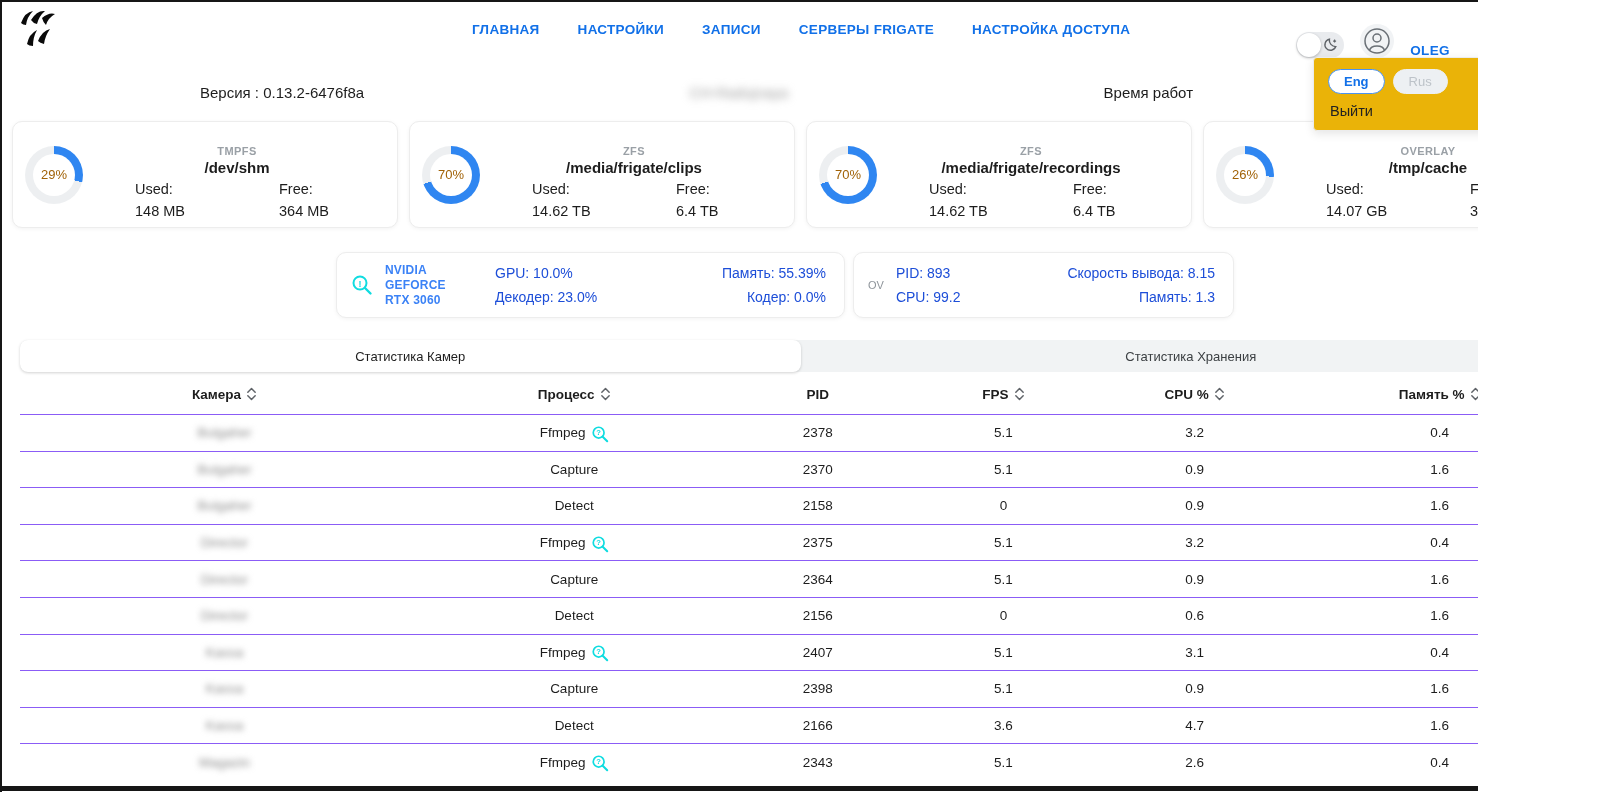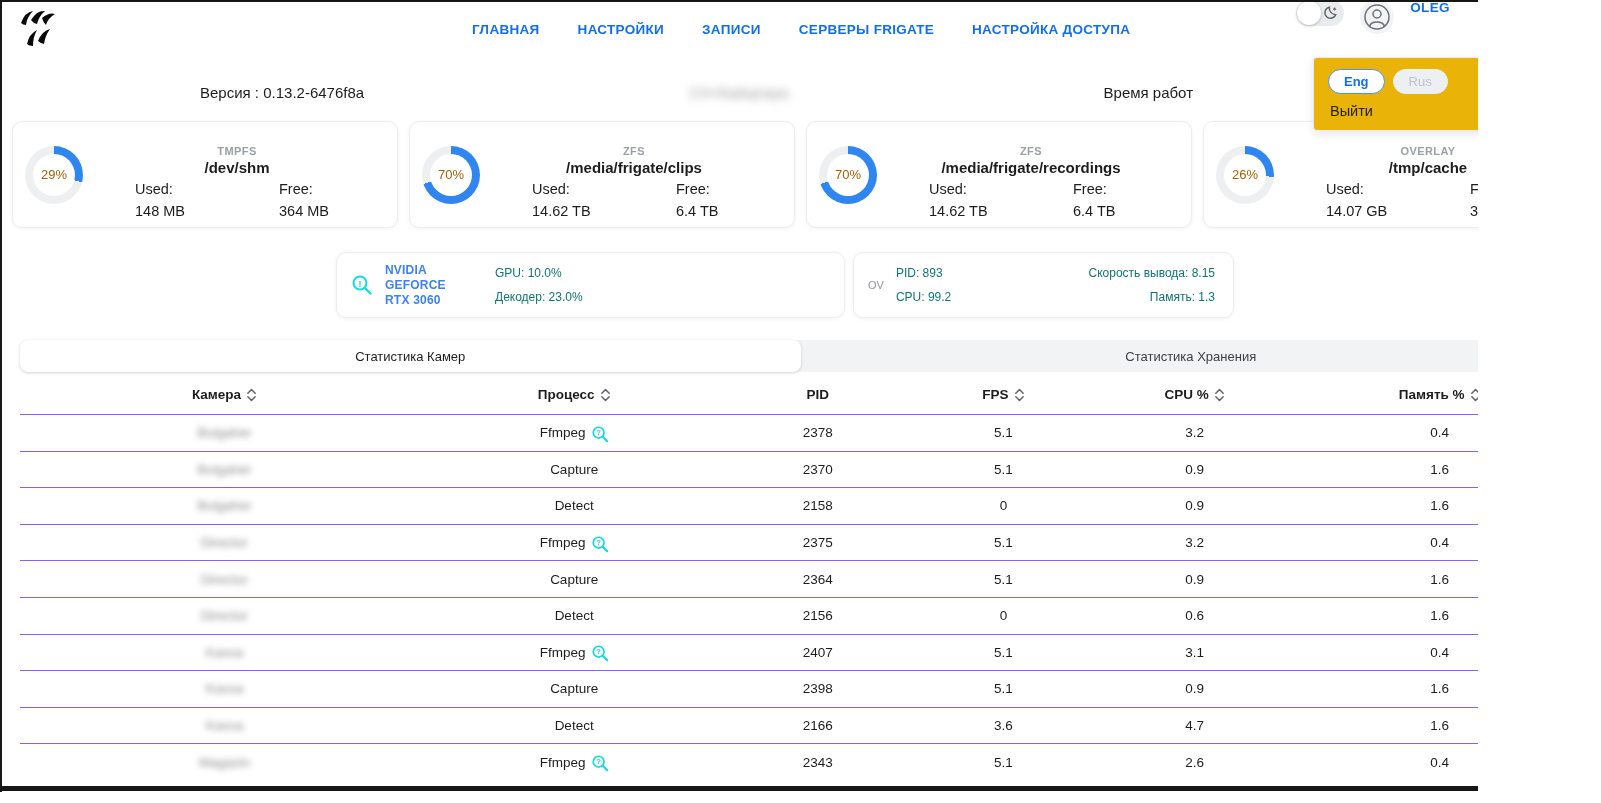--- a/index.html
+++ b/index.html
@@ -11,21 +11,21 @@
   .frame { position:absolute; left:0; top:0; width:1601px; height:792px;
            border-left:2px solid #161616; border-right:2px solid #161616; border-top:2px solid #161616;
            pointer-events:none; z-index:80; }
   .bottom-bar { position:absolute; left:0; top:786px; width:1601px; height:5px; background:#161616; z-index:75; }
 
   
   .header { position:absolute; left:0; top:0; width:100%; height:58px; background:#fff; }
   .logo { position:absolute; left:14px; top:8px; width:46px; height:44px; }
   .nav { position:absolute; left:472px; top:0; height:58px; display:flex; align-items:center; gap:38px; }
   .nav-item { color:#1170e8; font-size:13.5px; font-weight:bold; letter-spacing:.3px; cursor:pointer; white-space:nowrap; }
-  .header-right { position:absolute; right:28px; top:0; height:58px; display:flex; align-items:flex-start; gap:16px; }
+  .header-right { position:absolute; right:28px; top:0; height:58px; display:flex; align-items:flex-end; gap:16px; }
   .toggle { width:48px; height:26px; background:#e9ebee; border-radius:13px; position:relative; cursor:pointer; }
   .toggle-knob { position:absolute; left:1px; top:1px; width:24px; height:24px; border-radius:50%; background:#fff; box-shadow:0 1px 3px rgba(0,0,0,.25); }
   .toggle-moon { position:absolute; right:4px; top:4px; width:18px; height:18px; }
   .avatar { width:34px; height:34px; border-radius:50%; background:#f1f3f5; display:flex; align-items:center; justify-content:center; cursor:pointer; }
   .username { color:#1170e8; font-size:13.5px; font-weight:bold; letter-spacing:.4px; cursor:pointer; }
 
   
   .user-menu { position:absolute; left:1313px; top:57px; width:252px; height:74px; background:#eab308;
                border:1px solid #ececec; border-radius:4px; box-shadow:0 3px 10px rgba(0,0,0,.10);
                z-index:60; padding:11px 14px 8px; }
@@ -57,33 +57,33 @@
 
   
   .gpu-card { position:absolute; left:336px; top:252px; width:509px; height:66px; }
   .ov-card  { position:absolute; left:853px; top:252px; width:381px; height:66px; }
   .mini-card { background:#fff; border:1px solid #ededed; border-radius:10px; box-shadow:0 1px 4px rgba(0,0,0,.05);
                display:flex; align-items:center; padding:0 18px 0 14px; gap:12px; }
   .gpu-icon { flex:none; width:22px; height:22px; }
   .gpu-name { flex:none; width:98px; font-size:12px; font-weight:bold; color:#3b82f6; line-height:15px; letter-spacing:.2px; }
   .ov-label { flex:none; font-size:11px; font-weight:normal; color:#8f959b; }
   .stats-cols { flex:1; display:flex; justify-content:space-between; align-items:center; }
-  .stats-col { font-size:12px; line-height:24px; color:#0f766e; }
+  .stats-col { font-size:14px; line-height:24px; color:#1d4ed8; }
   .stats-col.right { text-align:right; }
 
   
   .tabs { position:absolute; left:20px; top:340px; width:1561px; height:32px; background:#f1f3f4; border-radius:8px; display:flex; }
   .tab { flex:1; display:flex; align-items:center; justify-content:center; font-size:13px; color:#3c4043; cursor:pointer; border-radius:8px; }
   .tab.tab-active { background:#fff; color:#1d1d1d; box-shadow:0 1px 3px rgba(0,0,0,.18); }
 
   
   .table { position:absolute; left:20px; top:374px; width:1561px; }
   .thead, .trow { display:grid; grid-template-columns:26.2% 18.6% 12.6% 11.2% 13.3% 18.1%; align-items:center; }
   .thead { height:40px; font-weight:bold; font-size:13.5px; }
-  .th { display:flex; align-items:flex-end; justify-content:center; gap:5px; }
+  .th { display:flex; align-items:flex-start; justify-content:center; gap:5px; }
   .sort-icon { width:11px; height:14px; }
   .trow { height:36.6px; border-top:1px solid #8b5cf6; font-size:13.5px; }
   .td { text-align:center; }
   .td-process { display:flex; align-items:center; justify-content:center; gap:5px; }
   .info-icon { width:18px; height:18px; margin-top:2px; }
   .blur-text { filter:blur(3px); color:#8a8a8a; }
 </style>
 </head>
 <body>
 
@@ -229,20 +229,24 @@
     </svg>
     <div class="gpu-name">
       <div>NVIDIA GEFORCE</div>
       <div>RTX 3060</div>
     </div>
     <div class="stats-cols">
       <div class="stats-col">
         <div>GPU: 10.0%</div>
         <div>Декодер: 23.0%</div>
       </div>
+      <div class="stats-col right">
+        <div>Память: 55.39%</div>
+        <div>Кодер: 0.0%</div>
+      </div>
     </div>
   </div>
 
   <div class="ov-card mini-card">
     <div class="ov-label">OV</div>
     <div class="stats-cols">
       <div class="stats-col">
         <div>PID: 893</div>
         <div>CPU: 99.2</div>
       </div>

